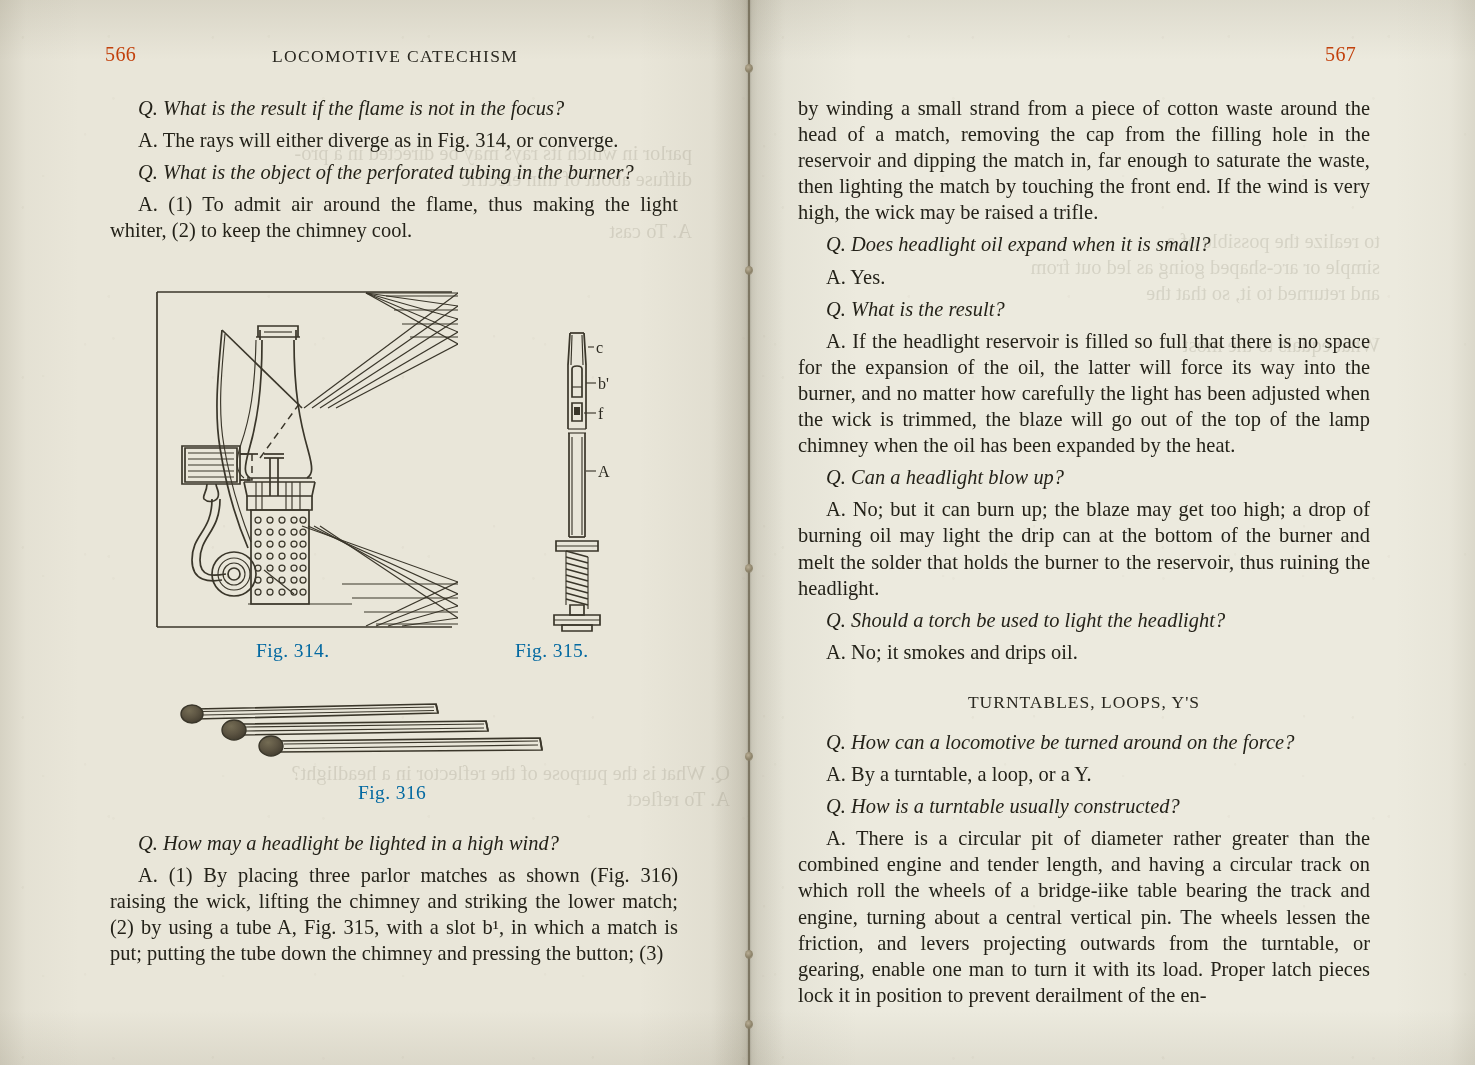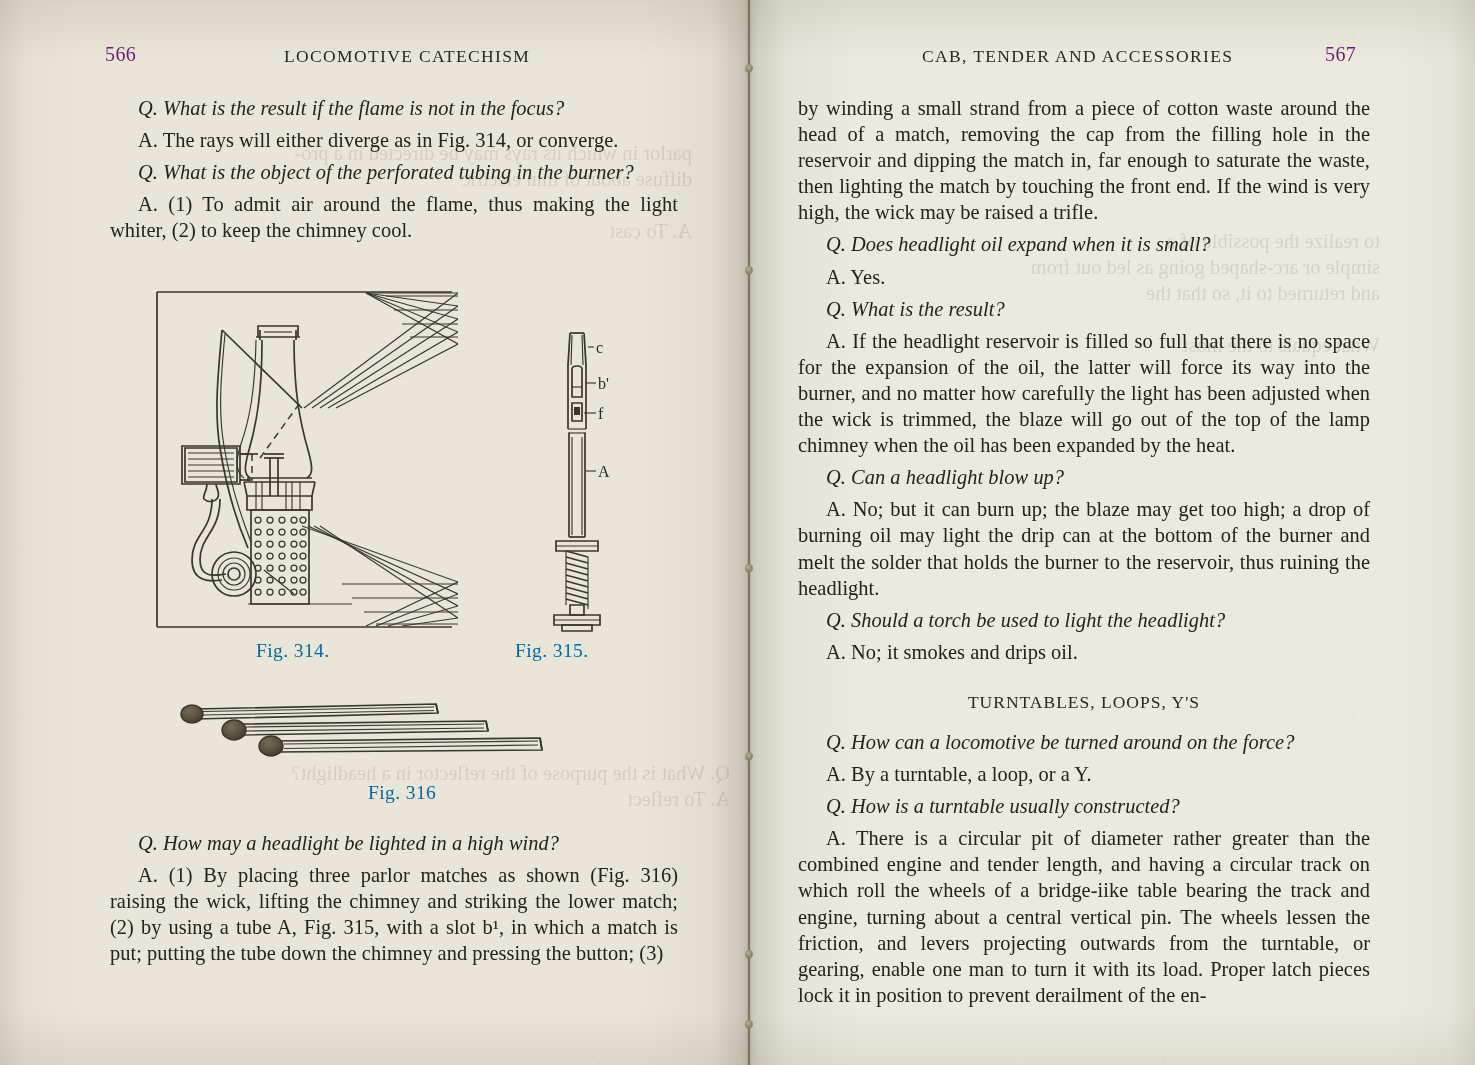--- a/index.html
+++ b/index.html
@@ -86,21 +86,21 @@
   .runhead {
     position: absolute;
     font-size: 17.5px;
     letter-spacing: 1.35px;
     color: #2a2820;
     white-space: nowrap;
   }
   .folio {
     position: absolute;
     font-size: 20px;
-    color: #701a75;
+    color: #c2410c;
     letter-spacing: .4px;
     font-family: Liberation Serif, serif;
   }
 
   
   .col {
     position: absolute;
     width: 580px;
     font-size: 20.4px;
     line-height: 26.1px;
@@ -197,23 +197,22 @@
 A. To cast</div>
   <div class="ghost" style="left:150px; top:760px;">Q. What is the purpose of the reflector in a headlight?
 A. To reflect</div>
   <div class="ghost" style="left:800px; top:228px;">to realize the possible of a
 simple or arc-shaped going as led out from
 and returned to it, so that the
 
 What equals to the most</div>
 
   <div class="folio" style="left:105px; top:43px;">566</div>
-  <div class="runhead" style="left:284px; top:46px;">LOCOMOTIVE CATECHISM</div>
-
-  <div class="runhead" style="left:922px; top:46px;">CAB, TENDER AND ACCESSORIES</div>
+  <div class="runhead" style="left:272px; top:46px;">LOCOMOTIVE CATECHISM</div>
+
   <div class="folio" style="left:1325px; top:43px;">567</div>
 
   <div class="col left" style="top:89px;">
     <p class="para ind q">Q. What is the result if the flame is not in the focus?</p>
     <p class="para ind">A. The rays will either diverge as in Fig. 314, or converge.</p>
     <p class="para ind q">Q. What is the object of the perforated tubing in the burner?</p>
     <p class="para ind">A. (1) To admit air around the flame, thus making the light whiter, (2) to keep the chimney cool.</p>
   </div>
 
   <div class="figwrap" style="left:152px; top:282px;">
@@ -445,21 +444,21 @@
 
       <g>
         <path class="ln" d="M107 47 L372 44 L374 56 L108 58 Z" fill="#e5e2d4"></path>
         <path class="ln-t" d="M116 50 L370 47"></path>
         <path class="ln-t" d="M116 54.5 L370 51"></path>
         <path class="ln" d="M372 44 L374 56"></path>
         <ellipse cx="103" cy="52" rx="12" ry="10" fill="url(#head1)" stroke="#3a362a" stroke-width="1.4"></ellipse>
       </g>
     </svg>
   </div>
-  <div class="figcap" style="left:368px; top:782px;text-align:right;">Fig. 316</div>
+  <div class="figcap" style="left:358px; top:782px;text-align:right;">Fig. 316</div>
 
   <div class="col left" style="top:824px;">
     <p class="para ind q">Q. How may a headlight be lighted in a high wind?</p>
     <p class="para ind">A.   (1) By placing three parlor matches as shown (Fig. 316) raising the wick, lifting the chimney and striking the lower match; (2) by using a tube A, Fig. 315, with a slot b¹, in which a match is put; putting the tube down the chimney and pressing the button; (3)</p>
   </div>
 
   <div class="col right" style="top:89px; width:584px;">
     <p class="para">by winding a small strand from a piece of cotton waste around the head of a match, removing the cap from the filling hole in the reservoir and dipping the match in, far enough to saturate the waste, then lighting the match by touching the front end.  If the wind is very high, the wick may be raised a trifle.</p>
     <p class="para ind q">Q. Does headlight oil expand when it is small?</p>
     <p class="para ind">A. Yes.</p>

